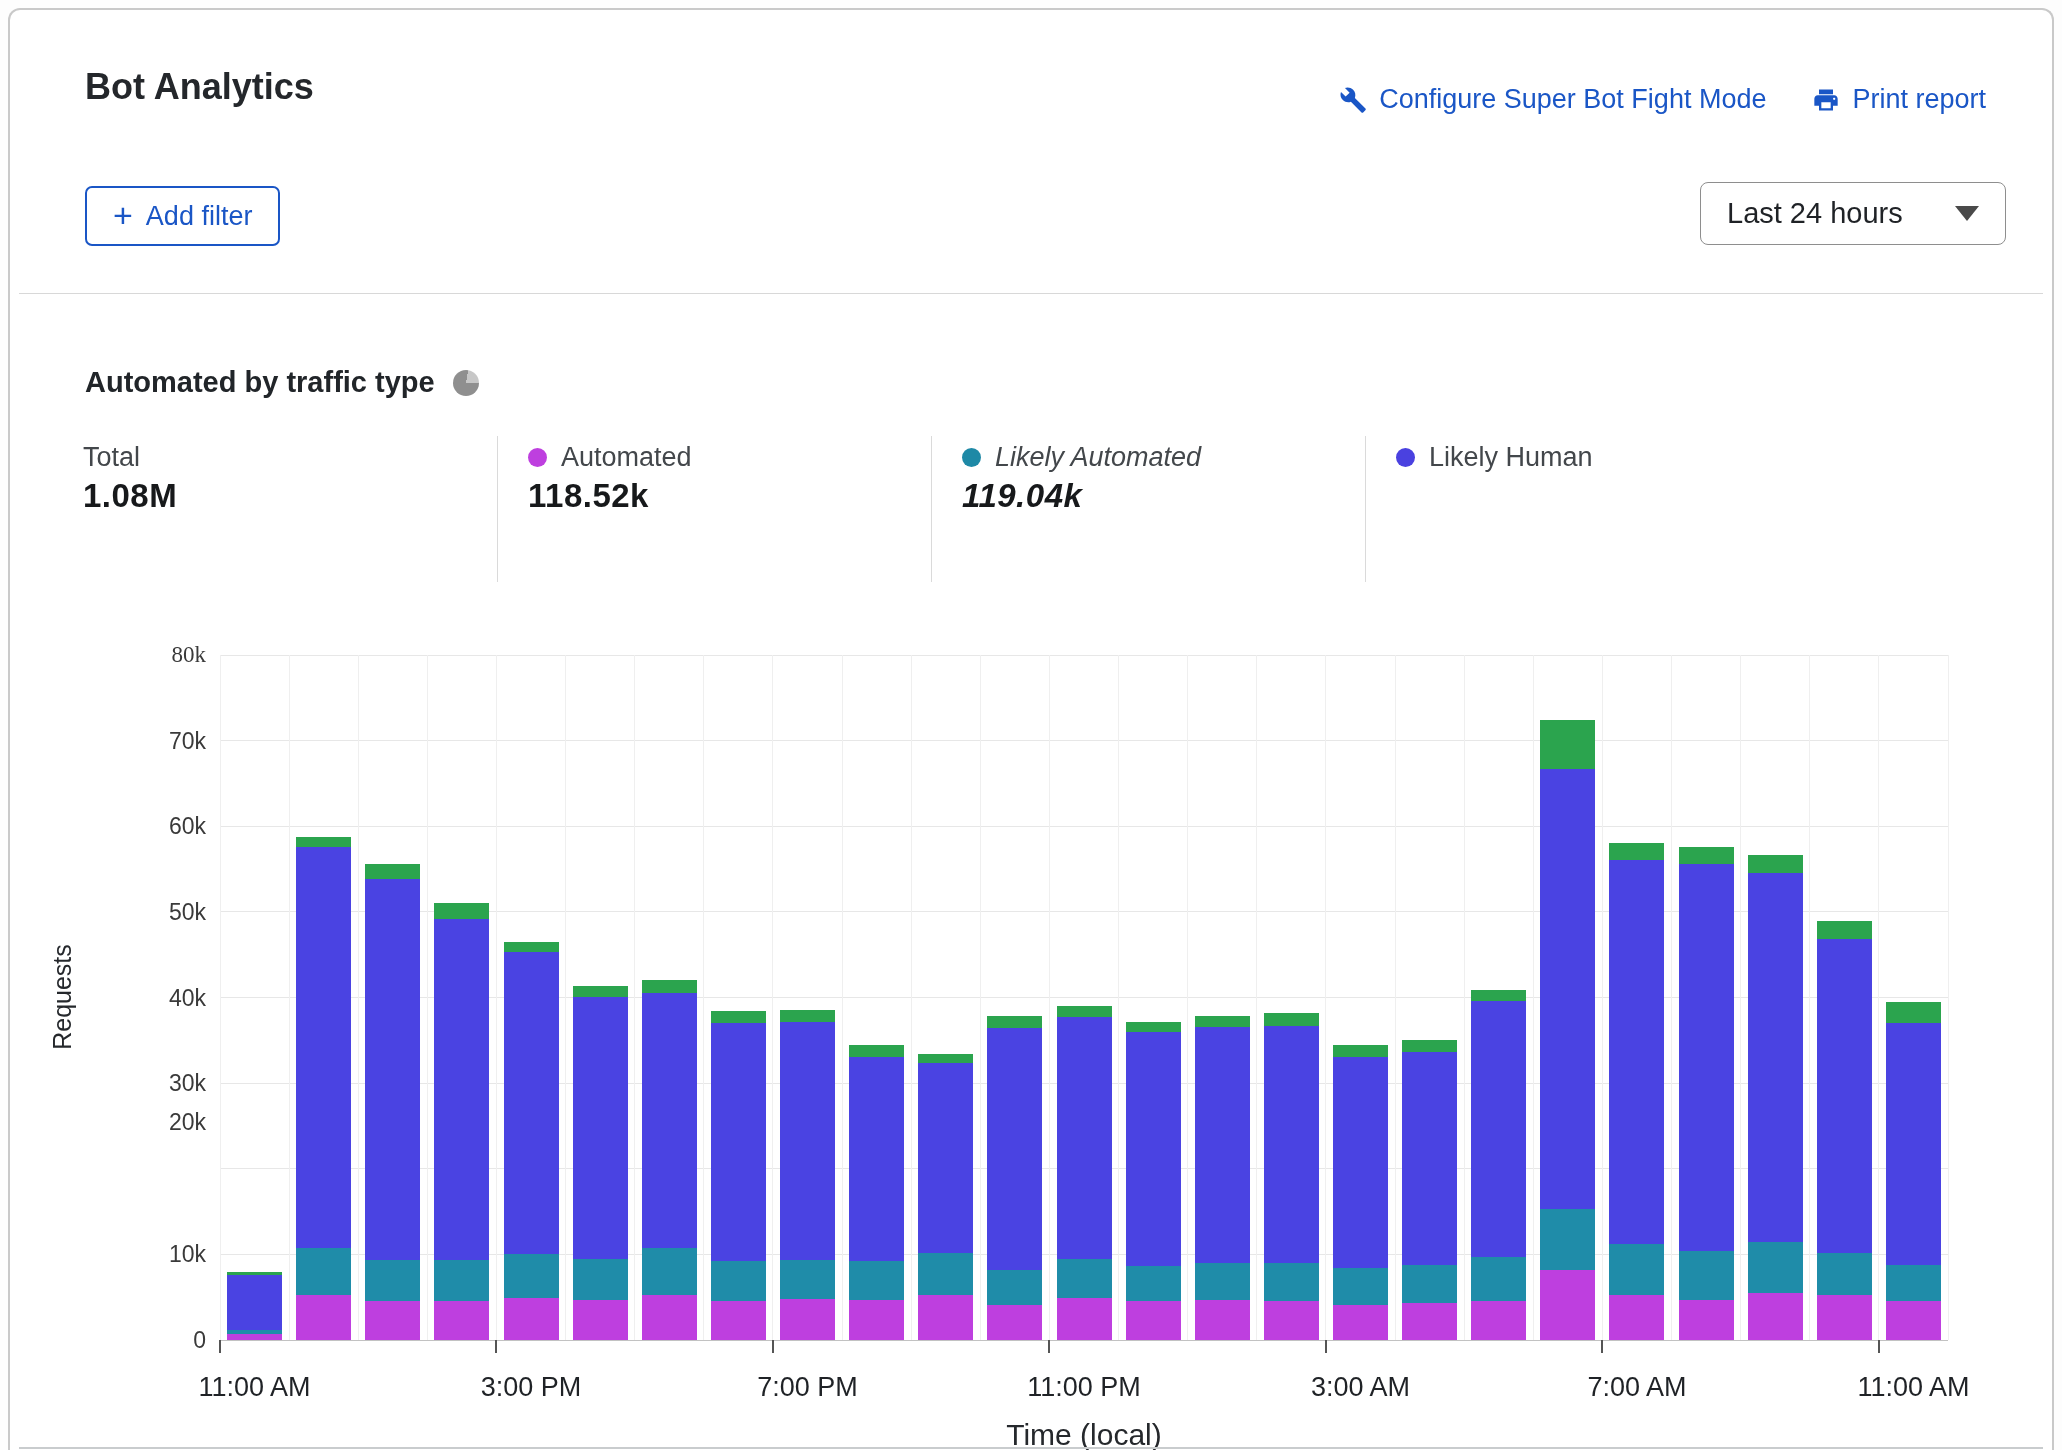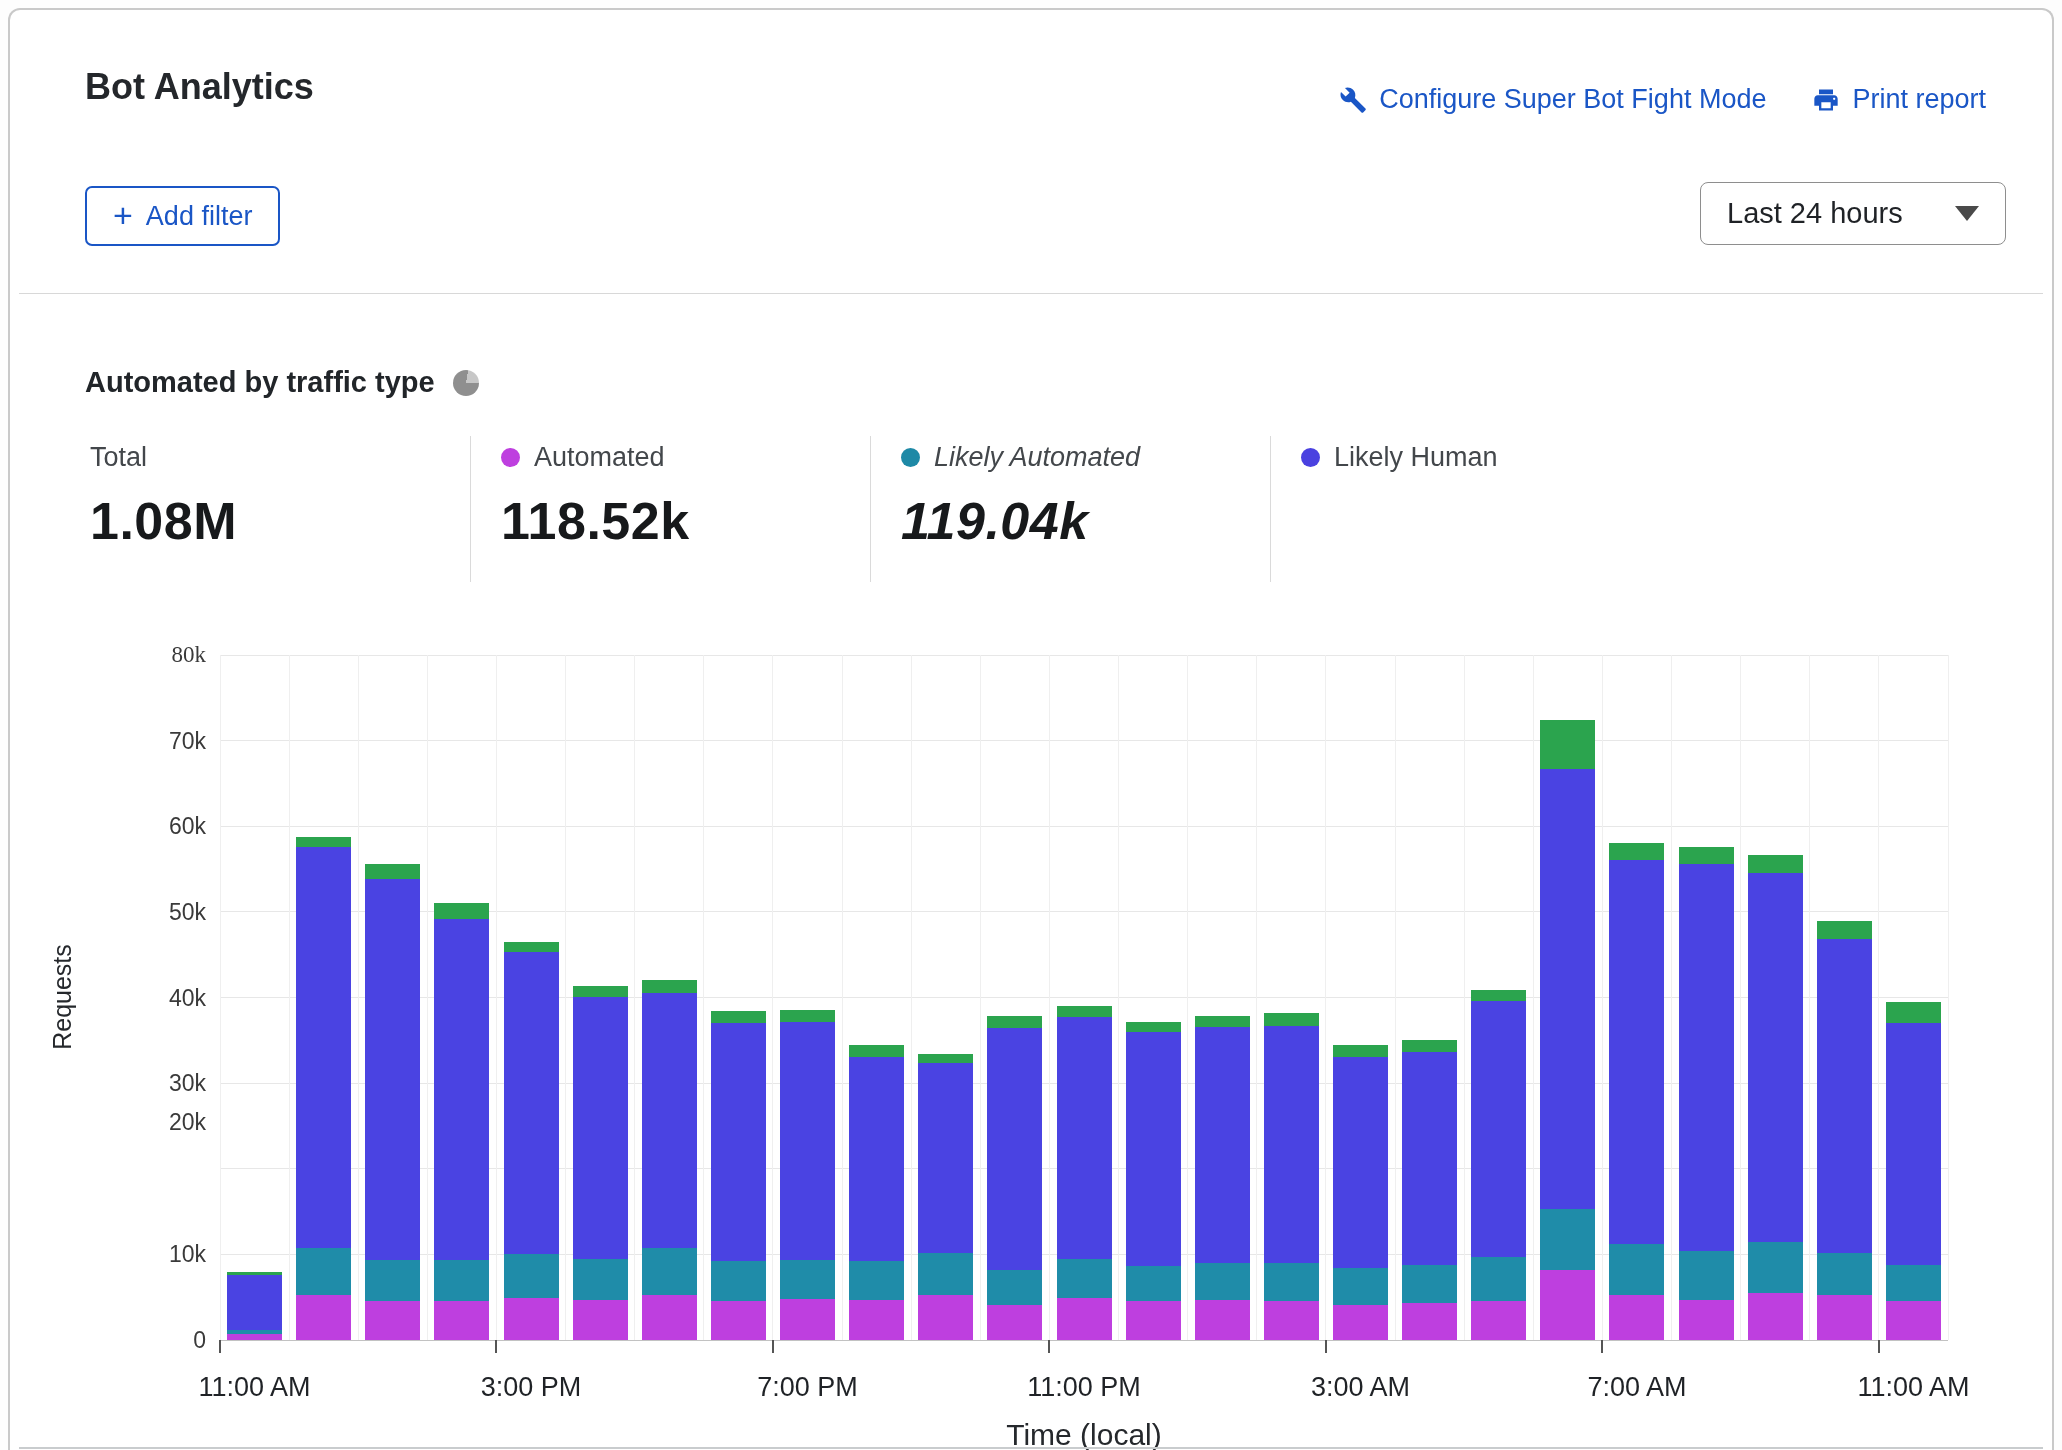--- a/index.html
+++ b/index.html
@@ -28,27 +28,27 @@
 
   .header-divider { position:absolute; left:9px; right:9px; top:283px; height:1px; background:#d8d8d8; }
 
   
   .section-title-row { position:absolute; left:75px; top:356px; display:flex; align-items:center; gap:18px; }
   .section-title { font-size:29px; font-weight:700; color:#212529; }
   .pie-icon { width:26px; height:26px; border-radius:50%;
               background:conic-gradient(from 10deg, #c7c7c7 0 80deg, #8f8f8f 80deg 360deg); }
 
   
-  .stats-row { position:absolute; left:80px; top:426px; right:66px; display:flex; }
+  .stats-row { position:absolute; left:73px; top:426px; right:66px; display:flex;gap:34px; }
   .stat { padding-top:6px; height:146px; }
   .stat + .stat { border-left:1px solid #dadada; padding-left:30px; }
   .stat.c1 { width:380px; } .stat.c2 { width:400px; } .stat.c3 { width:400px;font-style:italic; } .stat.c4 { width:407px; } .stat.c5 { flex:1; }
   .stat-label { display:flex; align-items:center; gap:14px; font-size:27px; color:#43474b; }
   .dot { width:19px; height:19px; border-radius:50%; flex:0 0 auto; }
-  .stat-value { margin-top:18px; font-size:52px; font-weight:700; color:#17191b; letter-spacing:.5px; }
+  .stat-value { margin-top:4px; font-size:33px; font-weight:700; color:#17191b; letter-spacing:.5px; }
 
   
   .plot { position:absolute; left:210px; top:645px; width:1728px; height:685px; }
   .gridline-h { position:absolute; left:0; width:100%; height:1px; background:#e7e7e7; }
   .gridline-h.zero { background:#c2c2c2; }
   .gridline-v { position:absolute; top:0; height:100%; width:1px; background:#efefef; }
   .bar-stack { position:absolute; bottom:0; display:flex; flex-direction:column-reverse; }
   .bar-seg { width:100%; }
   .ytick-label { position:absolute; width:140px; left:56px; text-align:right; font-size:23px; color:#3a3a3a; line-height:28px; }
   .y-axis-title { position:absolute; left:52px; top:987px; transform:translate(-50%,-50%) rotate(-90deg);

